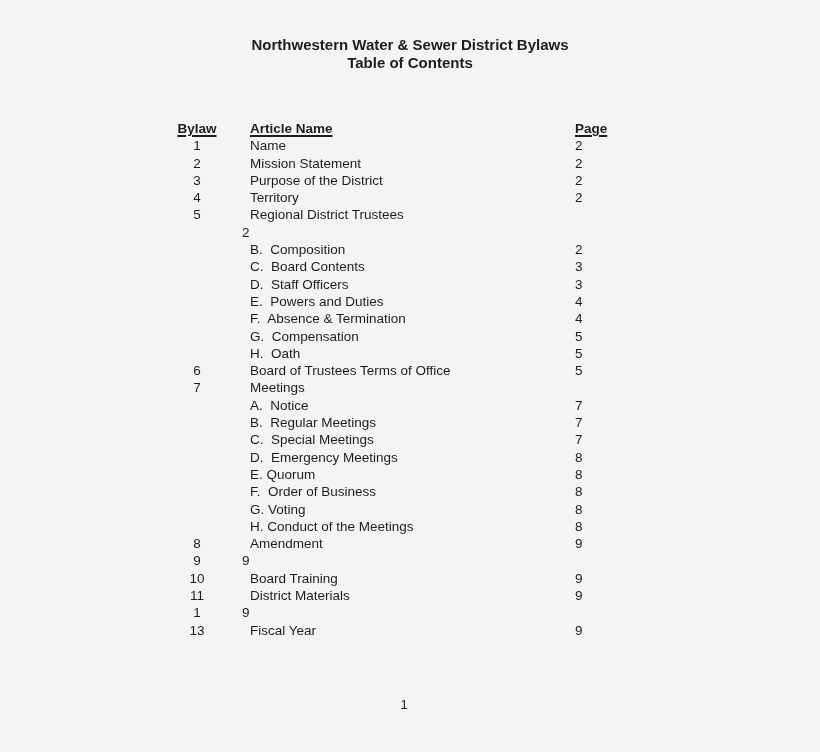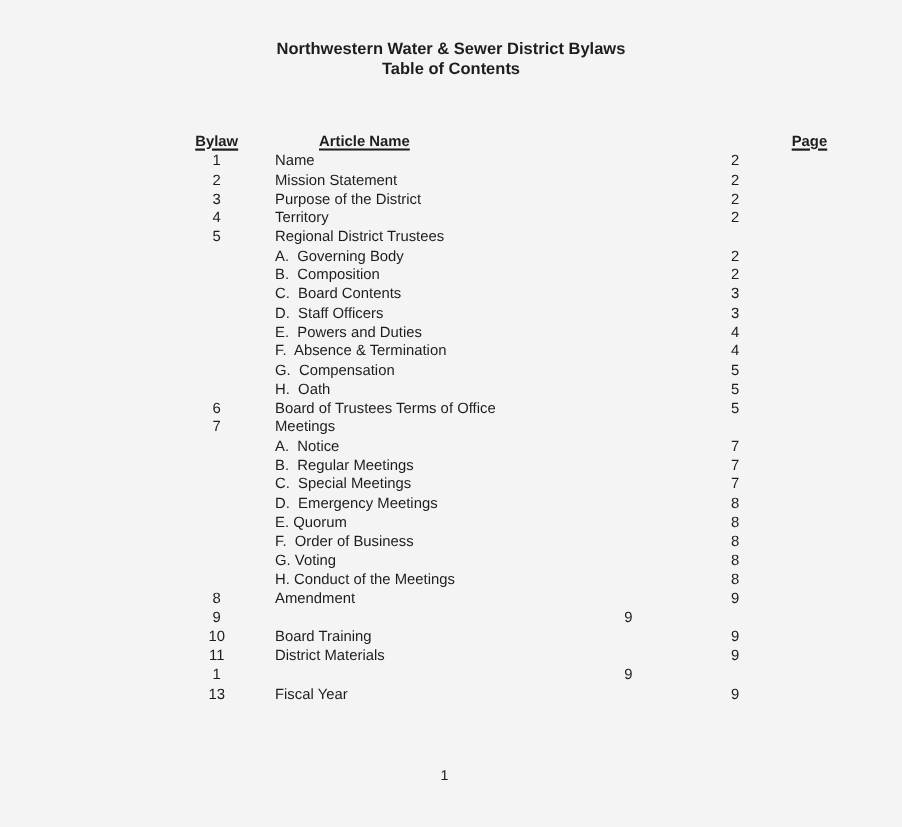--- a/index.html
+++ b/index.html
@@ -30,22 +30,22 @@
     font-size: 13.5px;
   }
   .row {
     display: grid;
     grid-template-columns: 90px 333px 97px;
     height: 17.3px;
     line-height: 17.3px;
   }
   .c1 { text-align: center; }
   .c2 { padding-left: 8px; white-space: pre; overflow: hidden; }
-  .c3 { text-align: right; }
-  .header-row { font-weight: bold; gap: 40px; }
+  .c3 { text-align: left; }
+  .header-row { font-weight: bold; }
   .header-row span {
     text-decoration: underline;
     text-decoration-thickness: 1.5px;
     text-underline-offset: 2px;
   }
   .header-row .c2 { white-space: normal; }
   .doc-footer {
     position: absolute;
     top: 697px;
     left: 0;
@@ -90,21 +90,20 @@
         <span class="c2">Territory</span>
         <span class="c3">2</span>
       </div>
       <div class="row">
         <span class="c1">5</span>
         <span class="c2">Regional District Trustees</span>
         <span class="c3"></span>
       </div>
       <div class="row">
         <span class="c1"></span>
-        <span class="c2">A.  Governing Body</span>
         <span class="c3">2</span>
       </div>
       <div class="row">
         <span class="c1"></span>
         <span class="c2">B.  Composition</span>
         <span class="c3">2</span>
       </div>
       <div class="row">
         <span class="c1"></span>
         <span class="c2">C.  Board Contents</span>

